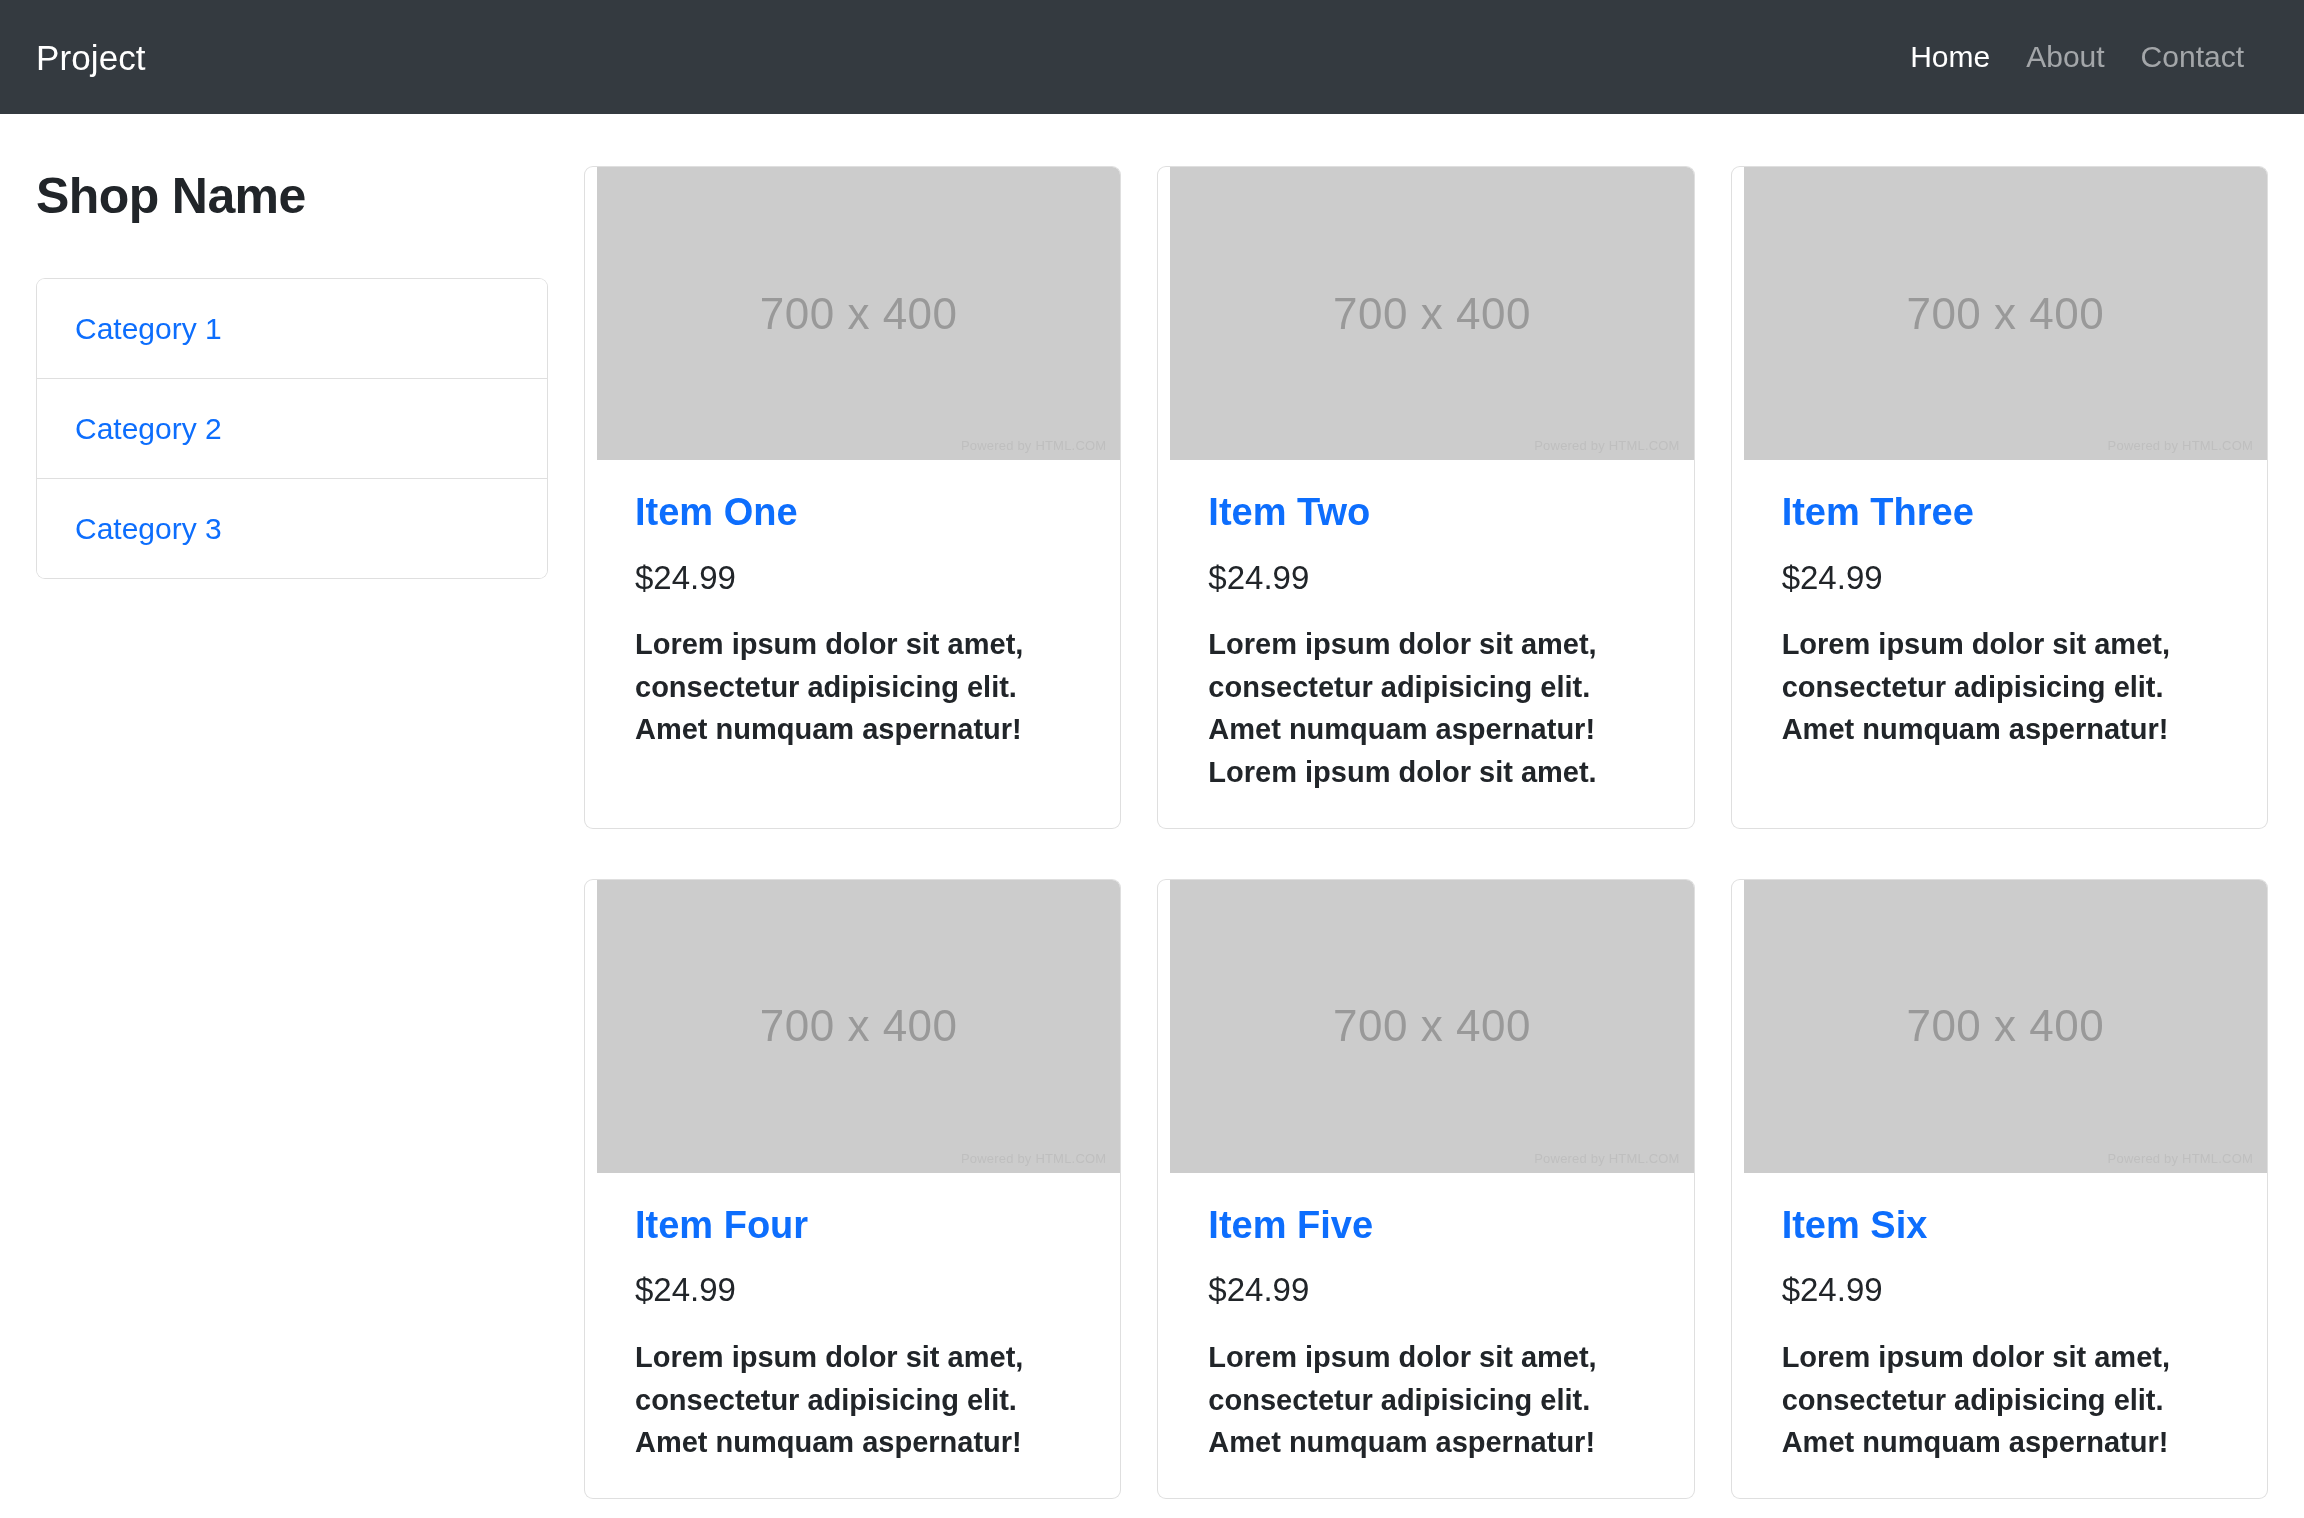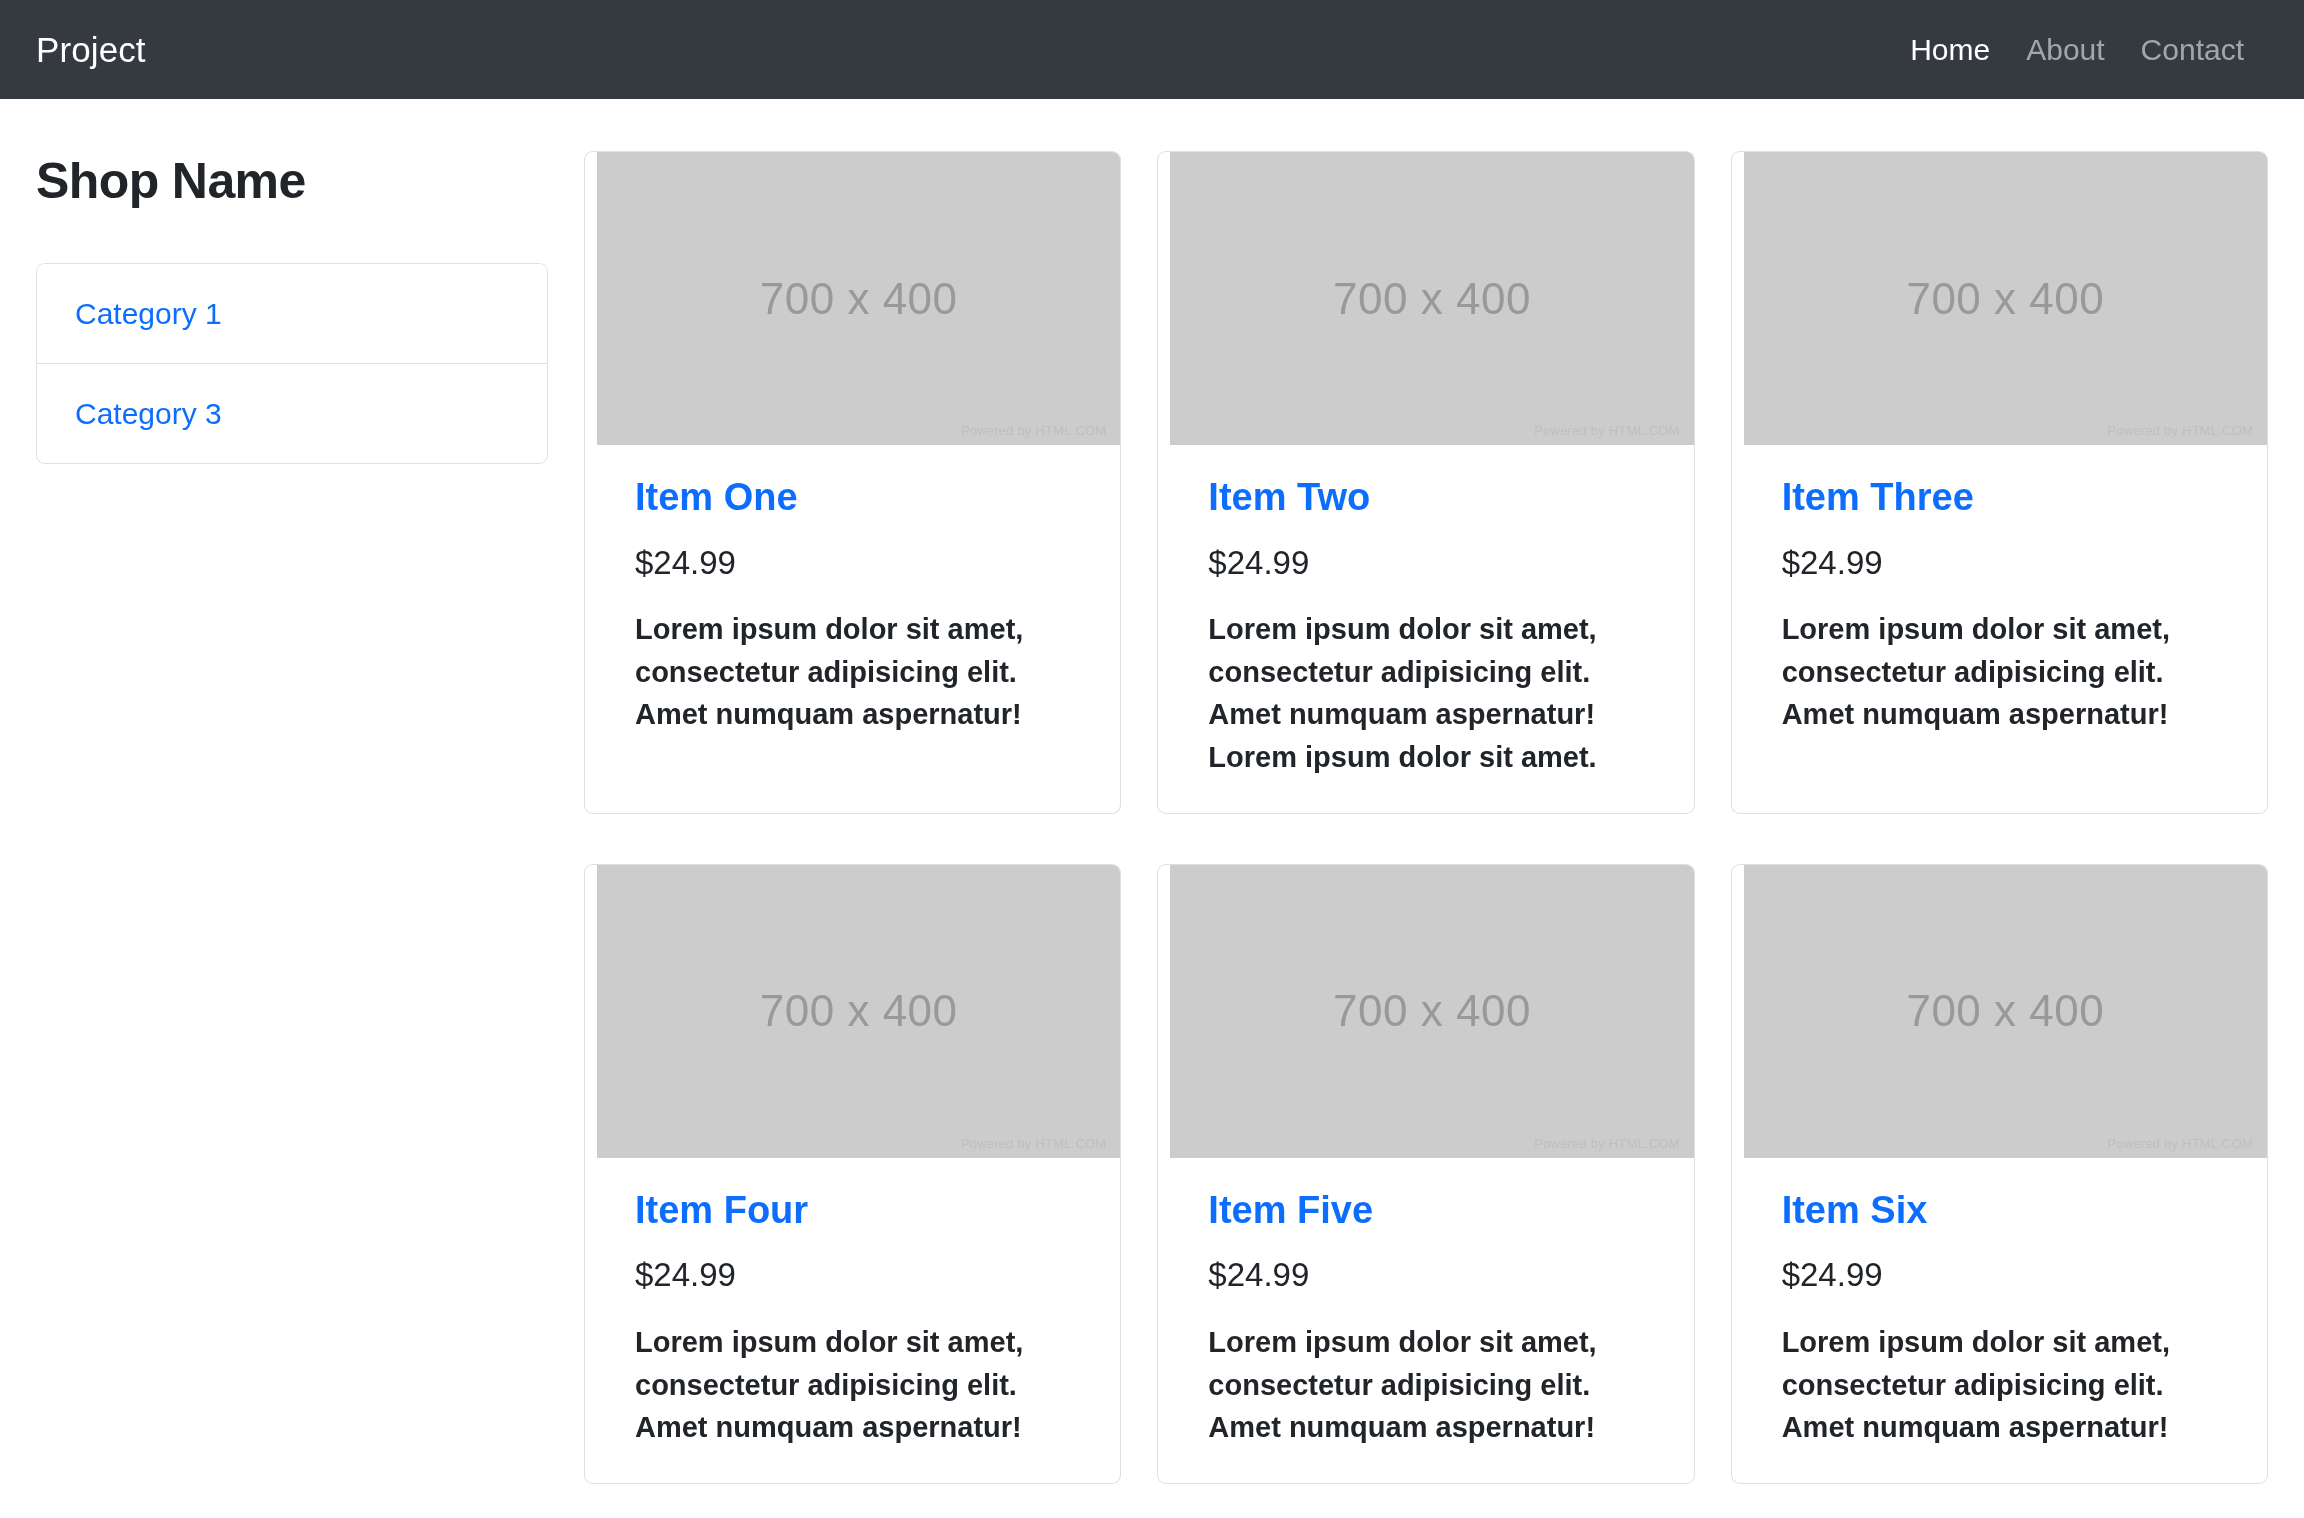--- a/index.html
+++ b/index.html
@@ -8,21 +8,21 @@
     width: 2304px;
     height: 1518px;
     overflow: hidden;
     background: #ffffff;
     font-family: "Liberation Sans", sans-serif;
     -webkit-font-smoothing: antialiased;
   }
 
   
   .navbar {
-    height: 99px;
+    height: 114px;
     background: #343a40;
     display: flex;
     align-items: center;
     padding: 0 36px;
     width: 100%;
   }
   .navbar-brand {
     color: #ffffff;
     font-size: 35px;
     font-weight: 400;
@@ -174,20 +174,21 @@
     <a class="nav-link">Contact</a>
   </div>
 </nav>
 
 <div class="container">
 
   <aside class="sidebar">
     <h1 class="shop-title">Shop Name</h1>
     <div class="list-group">
       <a class="list-group-item">Category 1</a>
+      <a class="list-group-item">Category 2</a>
       <a class="list-group-item">Category 3</a>
     </div>
   </aside>
 
   <main class="cards-area">
 
     <div class="card-row">
 
       <div class="card">
         <div class="card-img">

